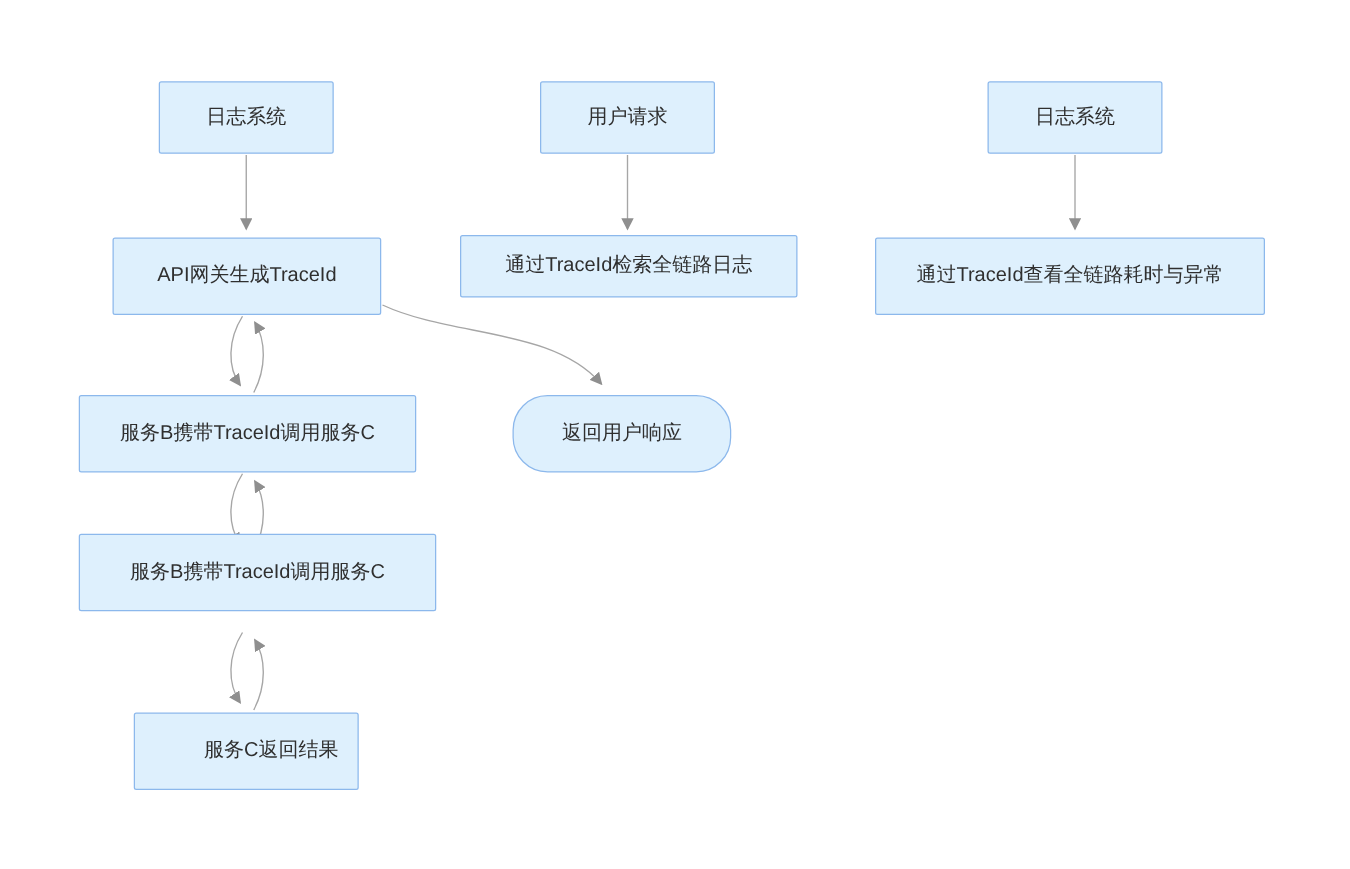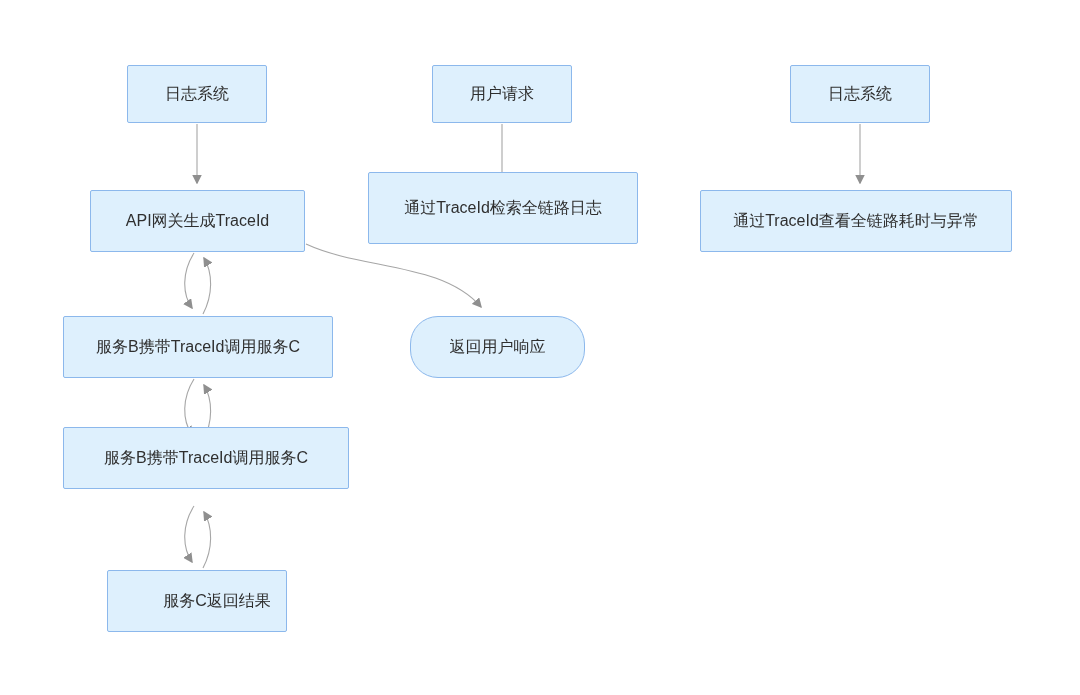--- a/index.html
+++ b/index.html
@@ -71,21 +71,21 @@
   </svg>
 
   <div class="node" style="left:127px; top:65px;  width:140px; height:58px;">日志系统</div>
 
   <div class="node" style="left:432px; top:65px;  width:140px; height:58px;">用户请求</div>
 
   <div class="node" style="left:790px; top:65px;  width:140px; height:58px;">日志系统</div>
 
   <div class="node" style="left:90px;  top:190px; width:215px; height:62px;">API网关生成TraceId</div>
 
-  <div class="node" style="left:368px; top:172px; width:270px; height:72px;">通过TraceId检索全链路日志</div>
+  <div class="node" style="left:368px; top:188px; width:270px; height:50px;">通过TraceId检索全链路日志</div>
 
   <div class="node" style="left:700px; top:190px; width:312px; height:62px;">通过TraceId查看全链路耗时与异常</div>
 
   <div class="node" style="left:63px;  top:316px; width:270px; height:62px;">服务B携带TraceId调用服务C</div>
 
   <div class="node" style="left:410px; top:316px; width:175px; height:62px;border-radius:28px;">返回用户响应</div>
 
   <div class="node" style="left:63px;  top:427px; width:286px; height:62px;">服务B携带TraceId调用服务C</div>
 
   <div class="node" style="left:107px; top:570px; width:180px; height:62px;padding-left:40px;">服务C返回结果</div>

